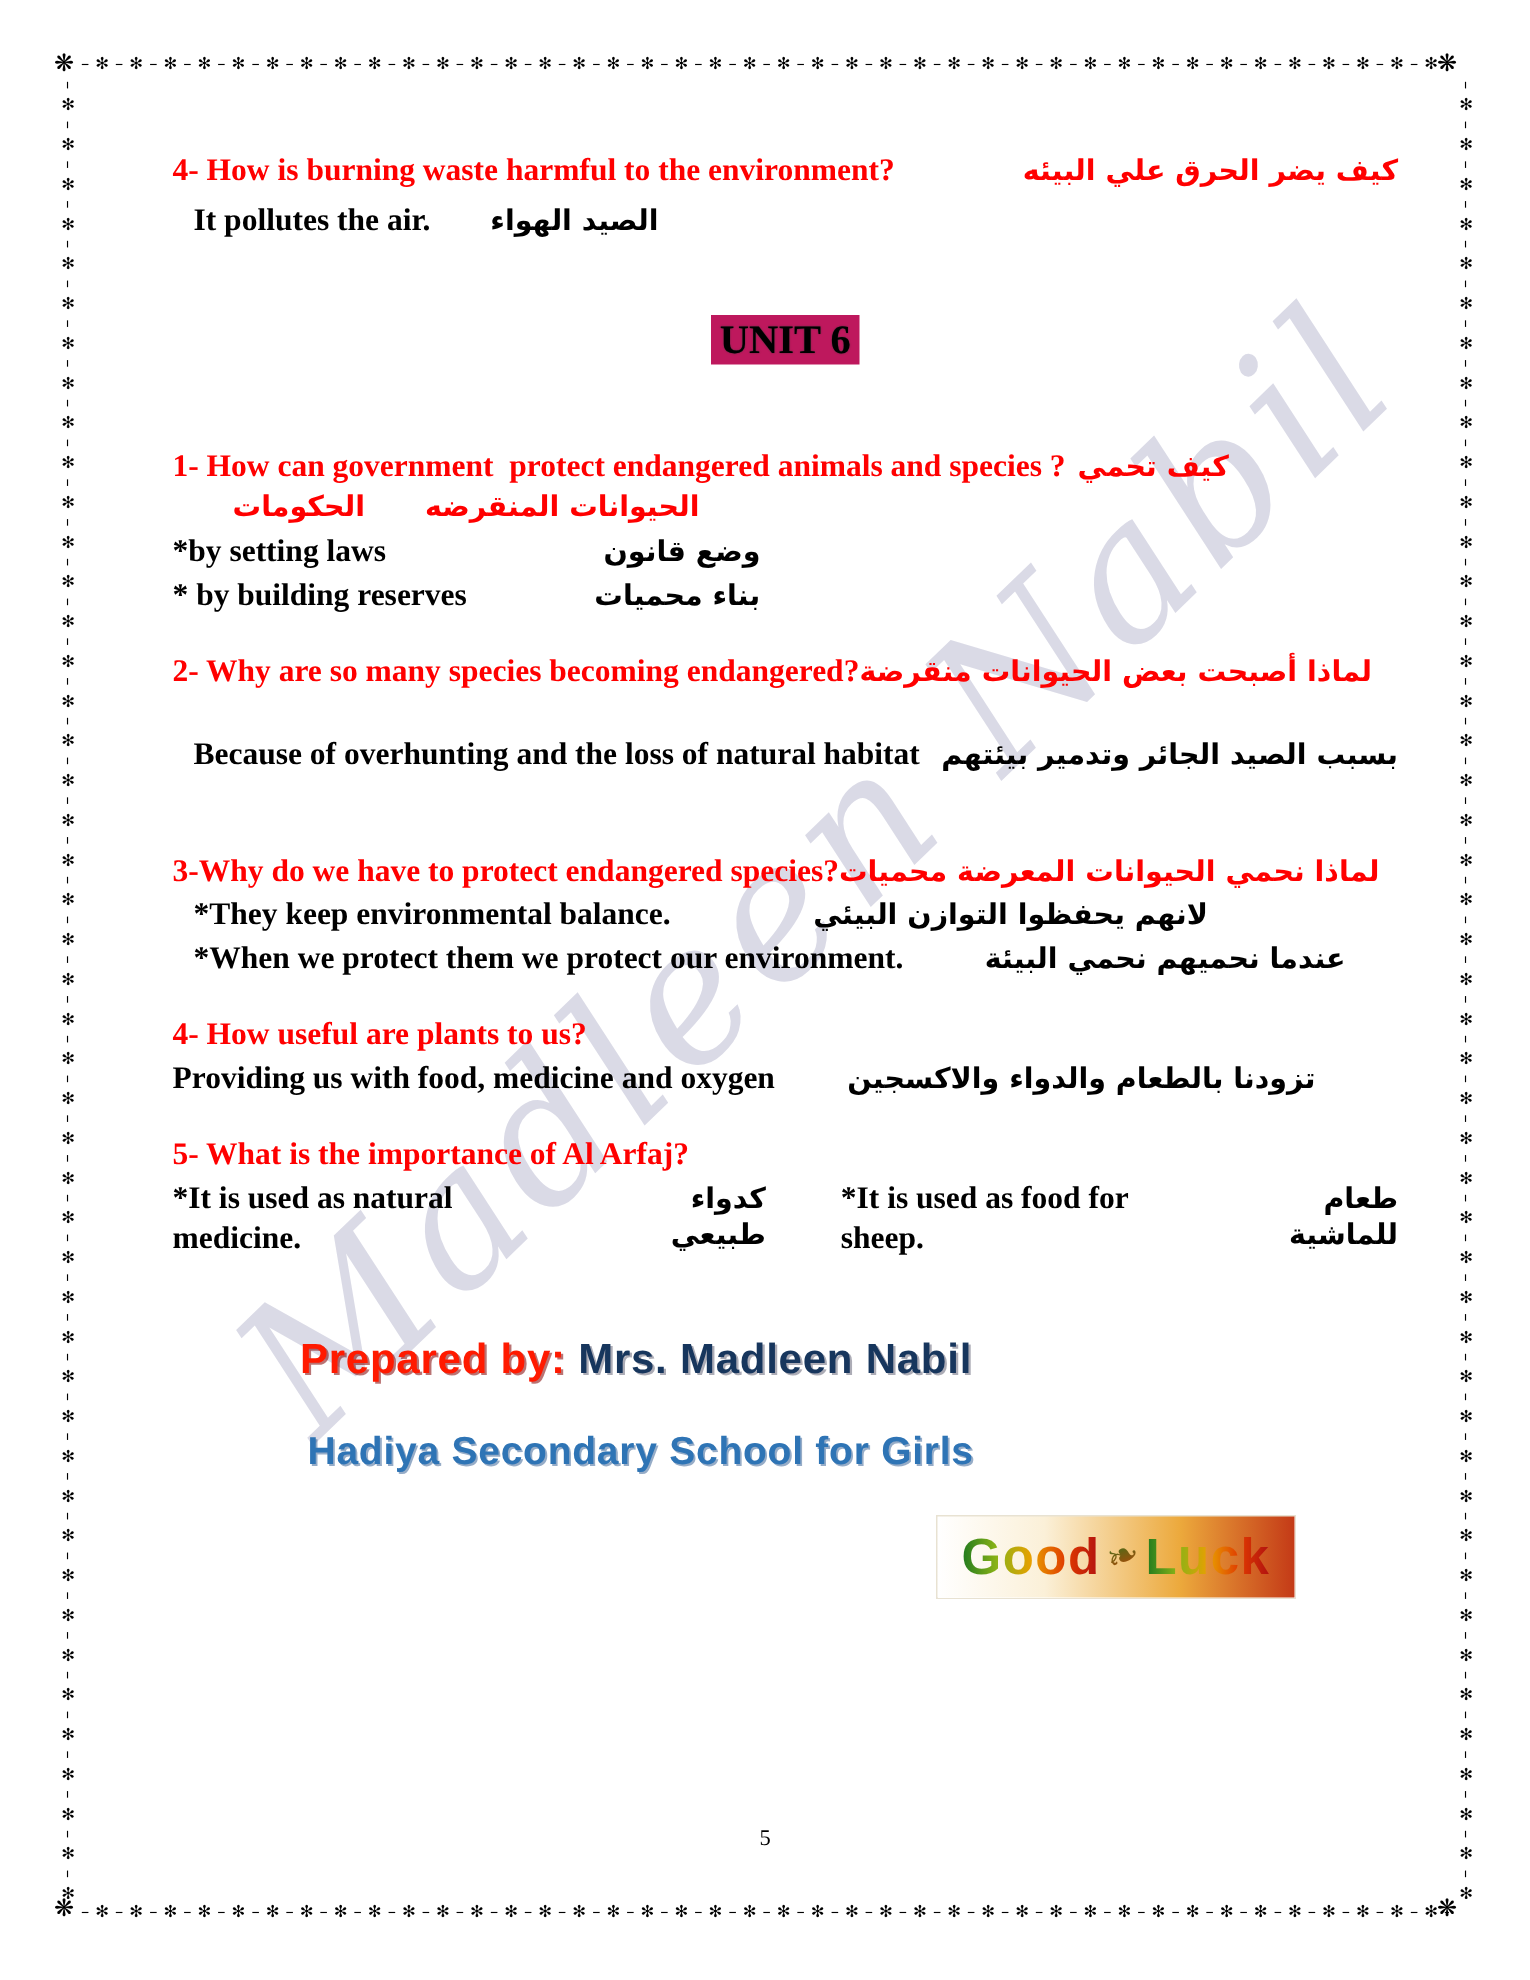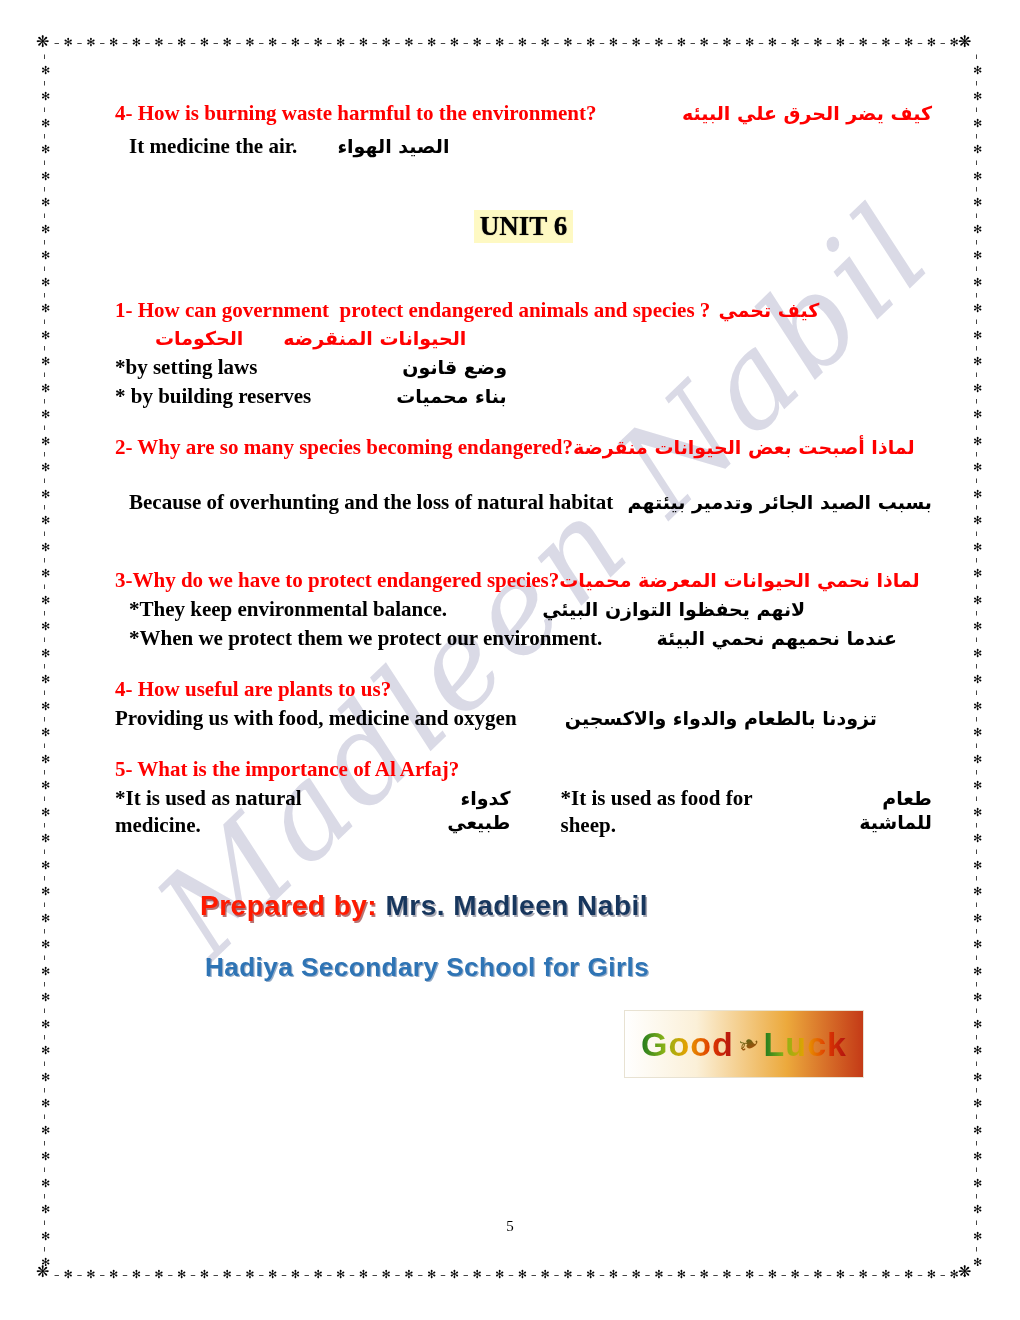--- a/index.html
+++ b/index.html
@@ -34,32 +34,32 @@
   .blk { color:#000000; }
   .pre { white-space:pre; }
   .ar { direction:rtl; unicode-bidi:isolate; font-family:"DejaVu Sans", sans-serif; font-size:19px; font-weight:bold; }
   .ml-auto { margin-left:auto; }
   .g8 { margin-left:8px; } .g40 { margin-left:40px; } .g50 { margin-left:50px; }
   .g85 { margin-left:85px; } .g95 { margin-left:95px; } .g145 { margin-left:145px; }
   .mr35 { margin-right:35px; } .mr55 { margin-right:55px; }
   .ind { margin-left:14px; }
 
   .unit-row { margin-top:50px; text-align:center; }
-  .unit-badge { display:inline-block; background:#fef9c3; color:#000; font-weight:bold;
+  .unit-badge { display:inline-block; background:#be185d; color:#000; font-weight:bold;
                 font-size:27px; padding:1px 6px; text-shadow:0 0 1px #333; }
 
   .prepared { margin-top:52px; margin-left:85px; font-family:"Liberation Sans", sans-serif;
               font-weight:bold; font-size:28px; letter-spacing:0.5px; display:flex; align-items:baseline; }
   .prep-label { color:#ff1a00; text-shadow:1.5px 1.5px 0 rgba(130,0,0,0.55); }
   .prep-name { color:#17365d; text-shadow:1.5px 1.5px 0 rgba(90,90,110,0.5); white-space:pre; }
   .school { margin-top:30px; margin-left:90px; font-family:"Liberation Sans", sans-serif;
             font-weight:bold; font-size:26px; color:#2e74b5;
             text-shadow:1.2px 1.2px 0 rgba(22,70,130,0.45); letter-spacing:0.5px; }
 
-  .goodluck { margin-top:28px; margin-left:510px; width:238px; height:66px;
+  .goodluck { margin-top:28px; margin-left:510px; width:238px; height:54px;
               display:flex; align-items:center; justify-content:center; gap:4px;
               background:linear-gradient(90deg,#ffffff 0%, #fbf0d8 30%, #eca93c 68%, #c43a17 100%);
               box-shadow:0 0 0 1px #e8e2d2; }
   .gl-word { font-family:"Liberation Sans", sans-serif; font-weight:bold; font-size:34px;
              background:linear-gradient(90deg,#1f7a1f,#8ab317,#e8a000,#e03a00,#b01010);
              -webkit-background-clip:text; background-clip:text; color:transparent; letter-spacing:1px; }
   .gl-leaf { font-family:"DejaVu Sans", sans-serif; font-size:26px;
              background:linear-gradient(180deg,#1f7a1f,#e03a00);
              -webkit-background-clip:text; background-clip:text; color:transparent; transform:rotate(-20deg); }
 
@@ -87,21 +87,21 @@
 
   <div class="watermark">Madleen Nabil</div>
 
   <div class="content">
 
     <div class="row m-first">
       <span class="red">4- How is burning waste harmful to the environment?</span>
       <span class="ar red ml-auto" dir="rtl">كيف يضر الحرق علي البيئه</span>
     </div>
     <div class="row m6">
-      <span class="blk ind">It medicine the air.</span>
+      <span class="blk ind">It pollutes the air.</span>
       <span class="ar blk g40" dir="rtl">الصيد الهواء</span>
     </div>
 
     <div class="unit-row">
       <span class="unit-badge">UNIT 6</span>
     </div>
 
     <div class="row m54">
       <span class="red pre">1- How can government  protect endangered animals and species ?</span>
       <span class="ar red g8" dir="rtl">كيف تحمي</span>

